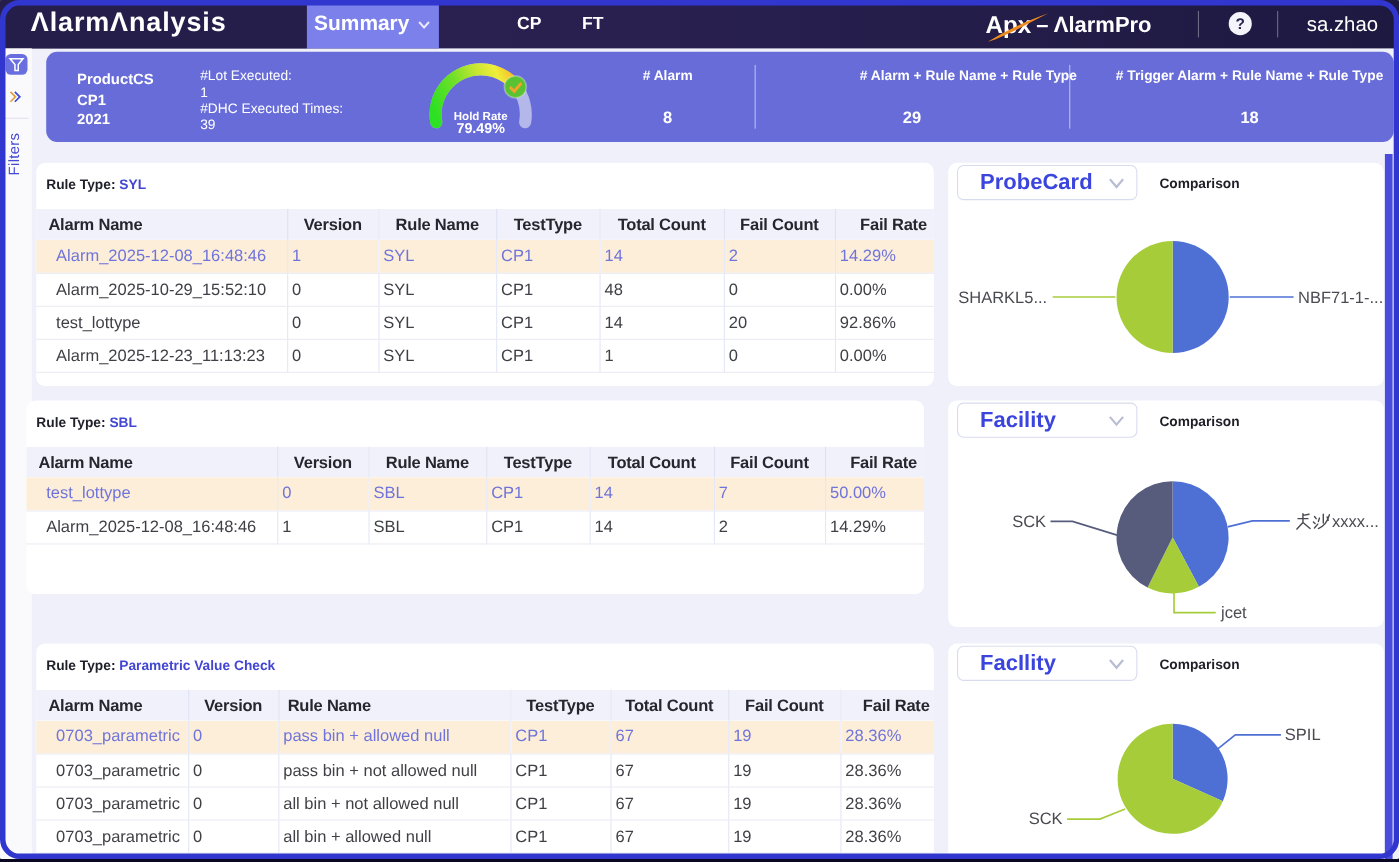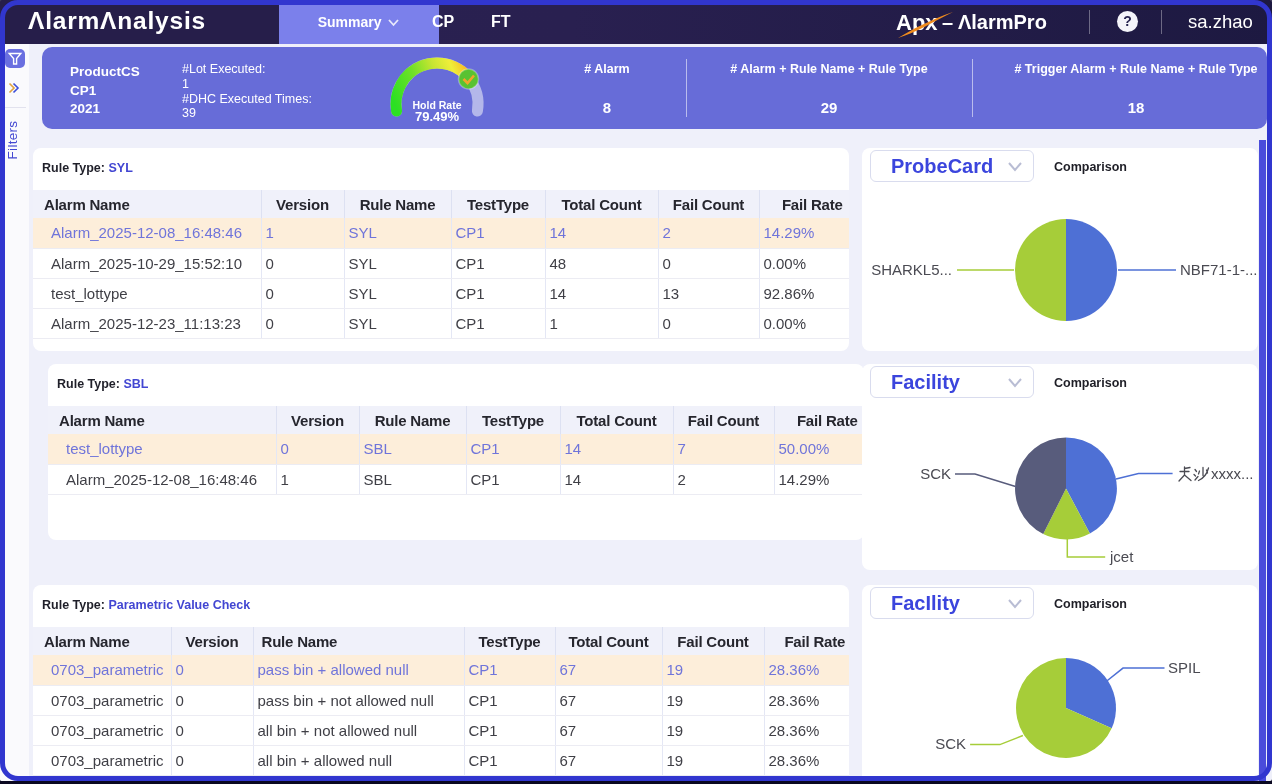--- a/index.html
+++ b/index.html
@@ -10,23 +10,23 @@
   .frame { position:absolute; left:0; top:0; width:1272px; height:781px; border-radius:18px;
            border:5px solid #3136cf; pointer-events:none; z-index:99; }
   .abs { position:absolute; }
 
   
   .header { position:absolute; left:0; top:0; width:1272px; height:44px;
             background:linear-gradient(90deg,#2a2150 0%,#292050 45%,#1d1941 100%); }
   .logoblock { position:absolute; left:0; top:0; width:279px; height:44px; background:#261e4a; }
   .logo { position:absolute; left:28px; top:-1px; height:44px; line-height:44px; color:#fff;
           font-size:24.5px; font-weight:bold; letter-spacing:.8px; }
-  .tab-active { position:absolute; left:279px; top:0; width:160px; height:44px; background:#7b80eb;
-                color:#fff; font-size:14px; font-weight:bold; text-align:center; line-height:44px; }
-  .tab { position:absolute; top:0; height:44px; line-height:44px; color:#fff; font-size:16px; font-weight:bold; }
+  .tab-active { position:absolute; left:279px; top:0; width:120px; height:44px; background:#7b80eb;
+                color:#fff; font-size:19px; font-weight:bold; text-align:center; line-height:44px; }
+  .tab { position:absolute; top:0; height:44px; line-height:44px; color:#fff; font-size:16px; font-weight:bold;margin-left:38px; }
   .hright { position:absolute; top:0; height:44px; line-height:44px; color:#fff; }
   .hdiv { position:absolute; top:10px; width:1px; height:24px; background:rgba(255,255,255,.35); }
   .helpc { position:absolute; left:1117px; top:11px; width:21px; height:21px; border-radius:50%;
            background:#f4f4fa; color:#262350; font-size:14px; font-weight:bold; text-align:center; line-height:21px; }
 
   
   .sidebar { position:absolute; left:0; top:44px; width:29px; height:738px; background:#fafafd; }
   .fbtn { position:absolute; left:5px; top:5px; width:20px; height:19px; border-radius:5px; background:#6a6fe0; }
   .sdiv { position:absolute; left:4px; top:63px; width:22px; height:1px; background:#e2e2ee; }
   .filters-v { position:absolute; left:-11px; top:87px; width:50px; height:18px; text-align:center;
@@ -121,21 +121,21 @@
       <path d="M16.6,64.1 A41,41 0 1 1 97.4,64.1" fill="none" stroke="#b4b7ea" stroke-width="11" stroke-linecap="round"></path>
       <path d="M16.6,64.1 A41,41 0 0 1 91.0,34.1" fill="none" stroke="url(#gg)" stroke-width="11" stroke-linecap="round"></path>
       <circle cx="88.5" cy="32" r="10" fill="#59c232" stroke="rgba(255,255,255,.3)" stroke-width="1.5"></circle>
       <path d="M83.5,32 L87.5,36 L94,28.5" fill="none" stroke="#f0a52a" stroke-width="2.6"></path>
       <text x="57" y="62" text-anchor="middle" fill="#fff" font-size="10.5" font-weight="bold" font-family="Liberation Sans">Hold Rate</text>
       <text x="57" y="74" text-anchor="middle" fill="#fff" font-size="13" font-weight="bold" font-family="Liberation Sans">79.49%</text>
     </svg>
     <div class="blab" style="left:415px;top:15px;"># Alarm</div>
     <div class="bnum" style="left:415px;top:52px;">8</div>
     <div class="bdiv" style="left:644px;"></div>
-    <div class="blab" style="left:637px;top:15px;"># Alarm + Rule Name + Rule Type</div>
+    <div class="blab" style="left:637px;top:15px;text-align:right;"># Alarm + Rule Name + Rule Type</div>
     <div class="bnum" style="left:637px;top:52px;">29</div>
     <div class="bdiv" style="left:930px;"></div>
     <div class="blab" style="left:944px;top:15px;"># Trigger Alarm + Rule Name + Rule Type</div>
     <div class="bnum" style="left:944px;top:52px;">18</div>
   </div>
 
   <div class="card" style="left:33px;top:148px;width:816px;height:203px;">
     <div class="rt-title">Rule Type: <b>SYL</b></div>
     <table class="dt">
       <colgroup>
@@ -174,37 +174,37 @@
             <td>48</td>
             <td>0</td>
             <td>0.00%</td>
           </tr>
       <tr>
             <td>test_lottype</td>
             <td>0</td>
             <td>SYL</td>
             <td>CP1</td>
             <td>14</td>
-            <td>13</td>
+            <td>20</td>
             <td>92.86%</td>
           </tr>
       <tr>
             <td>Alarm_2025-12-23_11:13:23</td>
             <td>0</td>
             <td>SYL</td>
             <td>CP1</td>
             <td>1</td>
             <td>0</td>
             <td>0.00%</td>
           </tr>
     </tbody>
       </table>
   </div>
 
-  <div class="card" style="left:48px;top:364px;width:816px;height:176px;">
+  <div class="card" style="left:24px;top:364px;width:816px;height:176px;">
     <div class="rt-title">Rule Type: <b>SBL</b></div>
     <table class="dt">
       <colgroup>
           <col style="width:228px">
           <col style="width:83px">
           <col style="width:107px">
           <col style="width:94px">
           <col style="width:113px">
           <col style="width:101px">
           <col style="width:90px">

